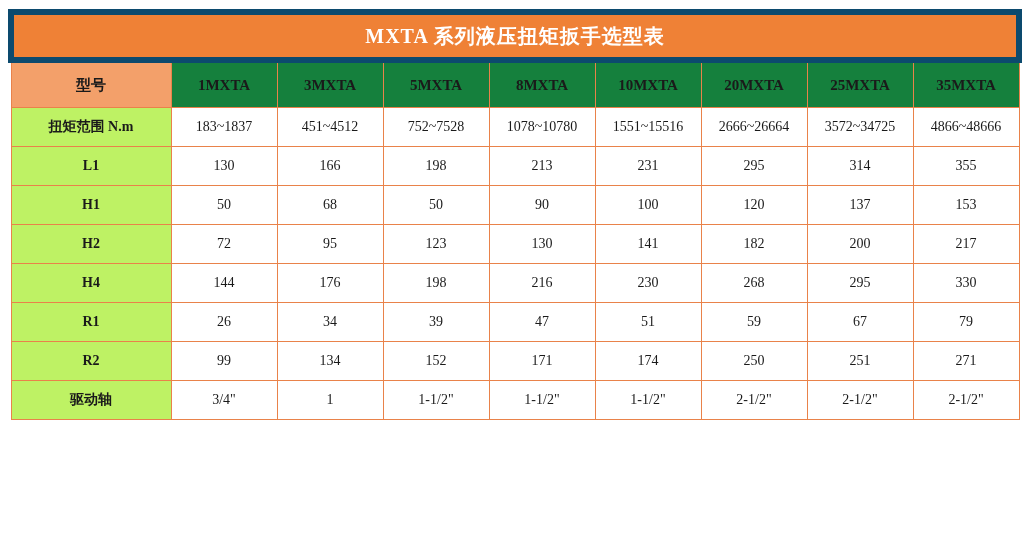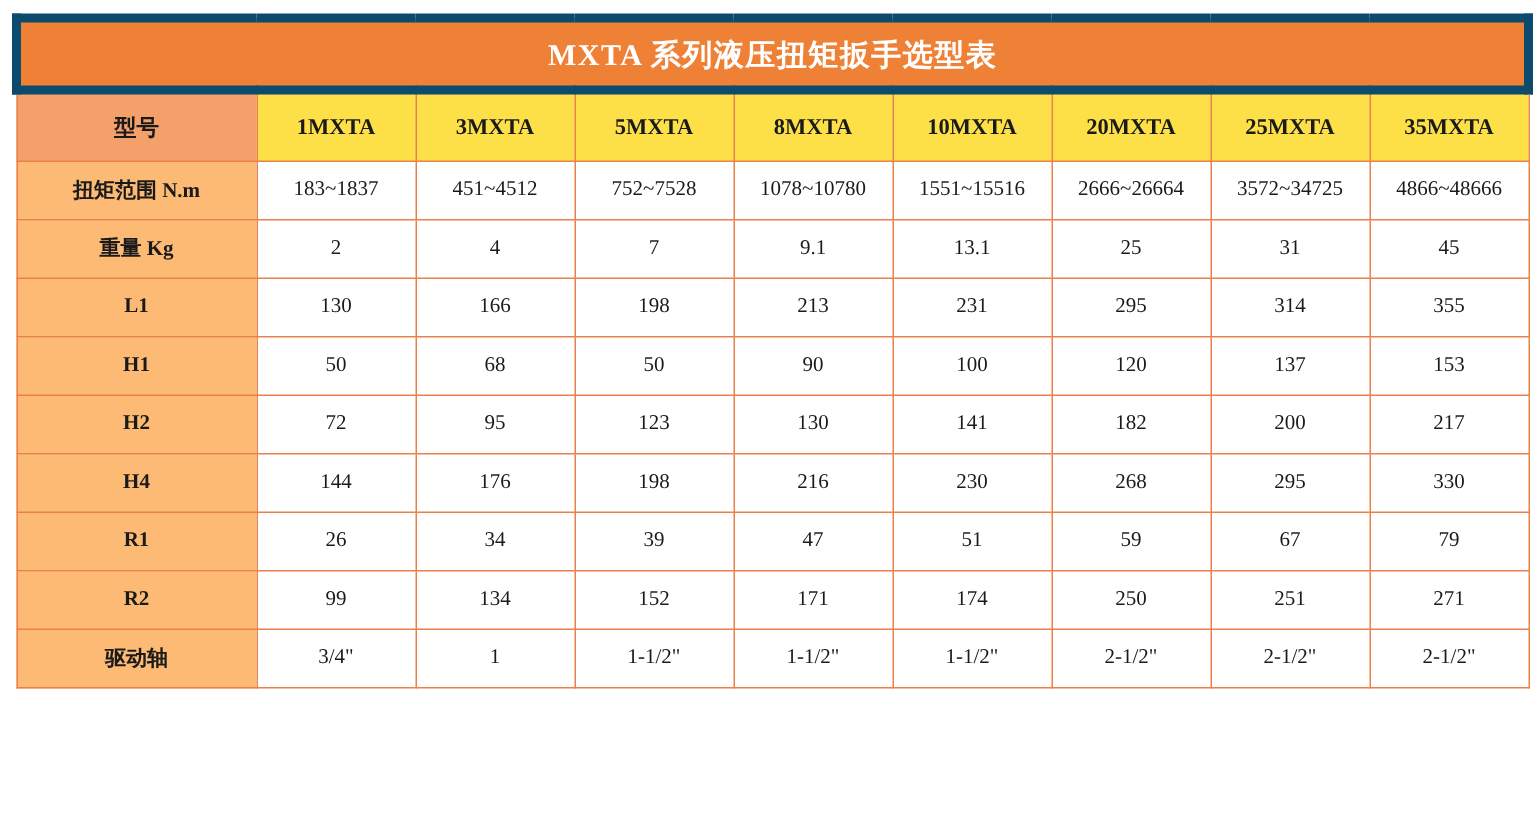--- a/index.html
+++ b/index.html
@@ -35,38 +35,38 @@
     background: #ef8136;
     color: #ffffff;
     font-size: 20px;
     font-weight: bold;
     letter-spacing: 1px;
     height: 40px;
     border: 6px solid #0c4a6e;
     font-family: "Liberation Serif", "DejaVu Serif", serif;
   }
   tr.header-row td {
-    background: #fde047;
+    background: #15803d;
     font-weight: bold;
     font-size: 15px;
     height: 42px;
     color: #1a1a1a;
   }
   tr.header-row td.rowlabel {
     background: #f3a06a;
   }
   tbody tr.data-row td {
     height: 36px;
     font-size: 14px;
     background: #ffffff;
   }
   tbody tr.data-row td.rowlabel {
     font-weight: bold;
     font-size: 14px;
-    background: #fdba74;
+    background: #bef264;
   }
   col.label-col { width: 160px; }
   col.data-col { width: 106px; }
 </style>
 </head>
 <body>
 
 <div class="sheet">
   <table class="spec">
     <colgroup>
@@ -100,31 +100,20 @@
         <tr class="data-row">
           <td class="rowlabel">扭矩范围 N.m</td>
           <td>183~1837</td>
           <td>451~4512</td>
           <td>752~7528</td>
           <td>1078~10780</td>
           <td>1551~15516</td>
           <td>2666~26664</td>
           <td>3572~34725</td>
           <td>4866~48666</td>
-        </tr>
-        <tr class="data-row">
-          <td class="rowlabel">重量 Kg</td>
-          <td>2</td>
-          <td>4</td>
-          <td>7</td>
-          <td>9.1</td>
-          <td>13.1</td>
-          <td>25</td>
-          <td>31</td>
-          <td>45</td>
         </tr>
         <tr class="data-row">
           <td class="rowlabel">L1</td>
           <td>130</td>
           <td>166</td>
           <td>198</td>
           <td>213</td>
           <td>231</td>
           <td>295</td>
           <td>314</td>

